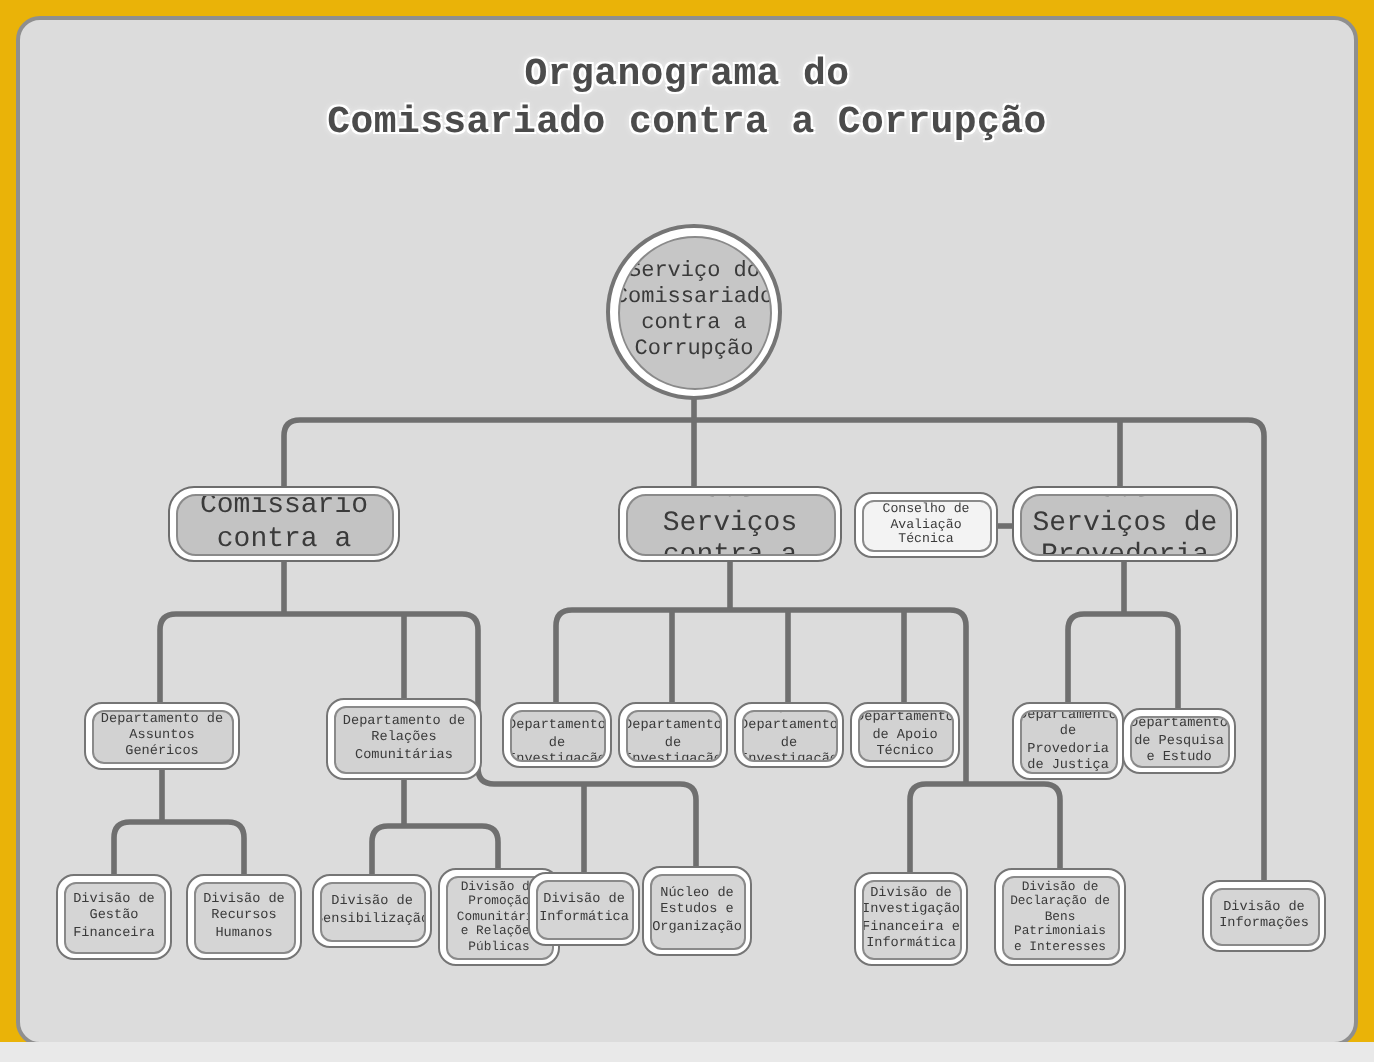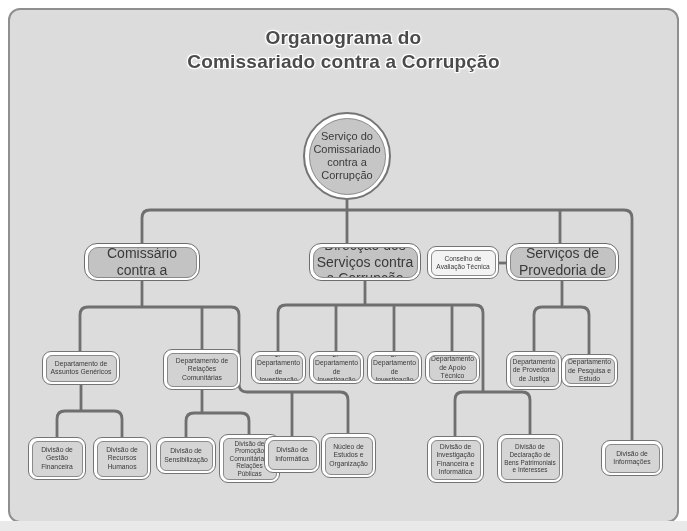--- a/index.html
+++ b/index.html
@@ -1,19 +1,19 @@
 <!DOCTYPE html>
 <html><head>
 <meta charset="utf-8">
 <style>
   html,body{margin:0;padding:0;background:#e9e9e9;}
   #stage{
     position:relative;width:687px;height:521px;
-    font-family:Liberation Sans, sans-serif;
-    background:#ffffff;overflow:hidden;
+    font-family:Liberation Mono, monospace;
+    background:#eab308;overflow:hidden;
   }
   #frame{
     position:absolute;left:8px;top:8px;width:667px;height:511px;
     background:#dcdcdc;border:2px solid #8f8f8f;border-radius:12px;
   }
   #title{
     position:absolute;left:0;top:26px;width:100%;
     text-align:center;font-size:19px;font-weight:bold;color:#4b4b4b;
     line-height:1.25;white-space:pre-line;letter-spacing:.2px;
     text-shadow:-1px -1px 0 #fff,1px -1px 0 #fff,-1px 1px 0 #fff,1px 1px 0 #fff,0 0 4px #fff;

